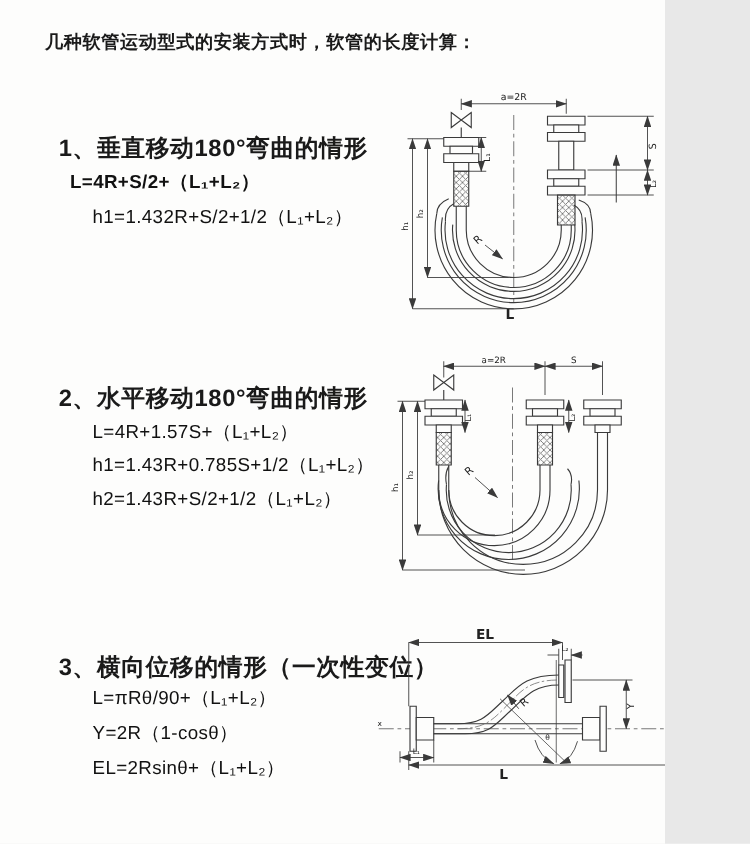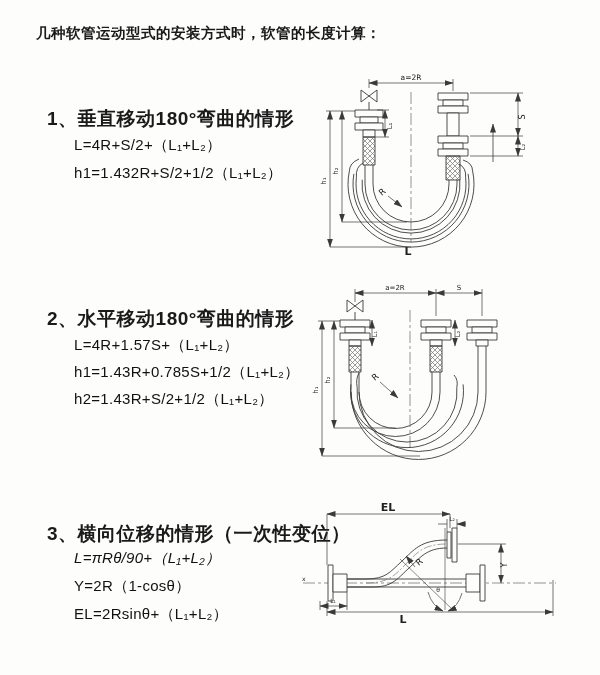--- a/index.html
+++ b/index.html
@@ -1,34 +1,34 @@
 <!DOCTYPE html>
 <html><head>
 <meta charset="utf-8">
 <style>
   html,body{margin:0;padding:0;}
   body{background:#e8e8e8;font-family:"Liberation Sans","DejaVu Sans",sans-serif;}
-  #page{position:relative;width:600px;height:675px;background:#fdfdfc;overflow:hidden;color:#1a1a1a;}
+  #page{position:relative;width:532px;height:675px;background:#fdfdfc;overflow:hidden;color:#1a1a1a;}
   .abs{position:absolute;}
   .doc-title{font-size:14.5px;font-weight:bold;letter-spacing:.5px;white-space:nowrap;}
   .sec-heading{font-size:19px;font-weight:bold;letter-spacing:.5px;white-space:nowrap;}
   .formula{font-size:15px;font-weight:400;letter-spacing:.3px;white-space:nowrap;color:#111;}
   svg{display:block;overflow:visible;}
   svg text{font-family:"DejaVu Sans","Liberation Sans",sans-serif;fill:#222;}
   .dwg line,.dwg path,.dwg rect,.dwg polygon,.dwg circle{vector-effect:non-scaling-stroke;}
 </style>
 </head>
 <body>
 
 <div id="page">
 
   <div class="abs doc-title" style="left:36px;top:24px;">几种软管运动型式的安装方式时，软管的长度计算：</div>
 
   <div class="abs sec-heading" style="left:47px;top:106px;">1、垂直移动180°弯曲的情形</div>
-  <div class="abs formula" style="left:74px;top:136px;">L=4R+S/2+（L₁+L₂）</div>
+  <div class="abs formula" style="left:56px;top:136px;font-weight:bold;">L=4R+S/2+（L₁+L₂）</div>
   <div class="abs formula" style="left:74px;top:164px;">h1=1.432R+S/2+1/2（L₁+L₂）</div>
 
   <svg class="abs dwg" style="left:305px;top:66px;" width="290" height="192" viewBox="0 0 290 192">
     <defs>
       <marker id="ar1" markerWidth="9" markerHeight="6" refX="8.5" refY="3" orient="auto-start-reverse" markerUnits="userSpaceOnUse">
         <path d="M0,0 L9,3 L0,6 Z" fill="#3a3a3a"></path>
       </marker>
       <pattern id="hx1" width="5" height="5" patternUnits="userSpaceOnUse">
         <path d="M0 0 L5 5 M5 0 L0 5" stroke="#777" stroke-width="0.7"></path>
       </pattern>
@@ -180,21 +180,21 @@
     <text x="95" y="10" font-size="7" text-anchor="middle">a=2R</text>
     <text x="159" y="10" font-size="7" text-anchor="middle">S</text>
     <text x="77" y="54" font-size="6.5" text-anchor="middle" transform="rotate(-90 77 54)">L₁</text>
     <text x="160" y="54" font-size="6.5" text-anchor="middle" transform="rotate(-90 160 54)">L₂</text>
     <text x="18" y="110" font-size="7" text-anchor="middle" transform="rotate(-90 18 110)">h₁</text>
     <text x="30" y="100" font-size="7" text-anchor="middle" transform="rotate(-90 30 100)">h₂</text>
     <text x="77" y="99" font-size="8.5" text-anchor="middle" transform="rotate(-40 77 99)">R</text>
   </svg>
 
   <div class="abs sec-heading" style="left:47px;top:521px;">3、横向位移的情形（一次性变位）</div>
-  <div class="abs formula" style="left:74px;top:549px;font-style:italic;">L=πRθ/90+（L₁+L₂）</div>
+  <div class="abs formula" style="left:74px;top:549px;">L=πRθ/90+（L₁+L₂）</div>
   <div class="abs formula" style="left:74px;top:577px;">Y=2R（1-cosθ）</div>
   <div class="abs formula" style="left:74px;top:605px;">EL=2Rsinθ+（L₁+L₂）</div>
 
   <svg class="abs dwg" style="left:300px;top:500px;" width="300" height="140" viewBox="0 0 300 140">
     <defs>
       <marker id="ar3" markerWidth="9" markerHeight="6" refX="8.5" refY="3" orient="auto-start-reverse" markerUnits="userSpaceOnUse">
         <path d="M0,0 L9,3 L0,6 Z" fill="#3a3a3a"></path>
       </marker>
     </defs>
     <g stroke="#3a3a3a" stroke-width="0.9" fill="none">

